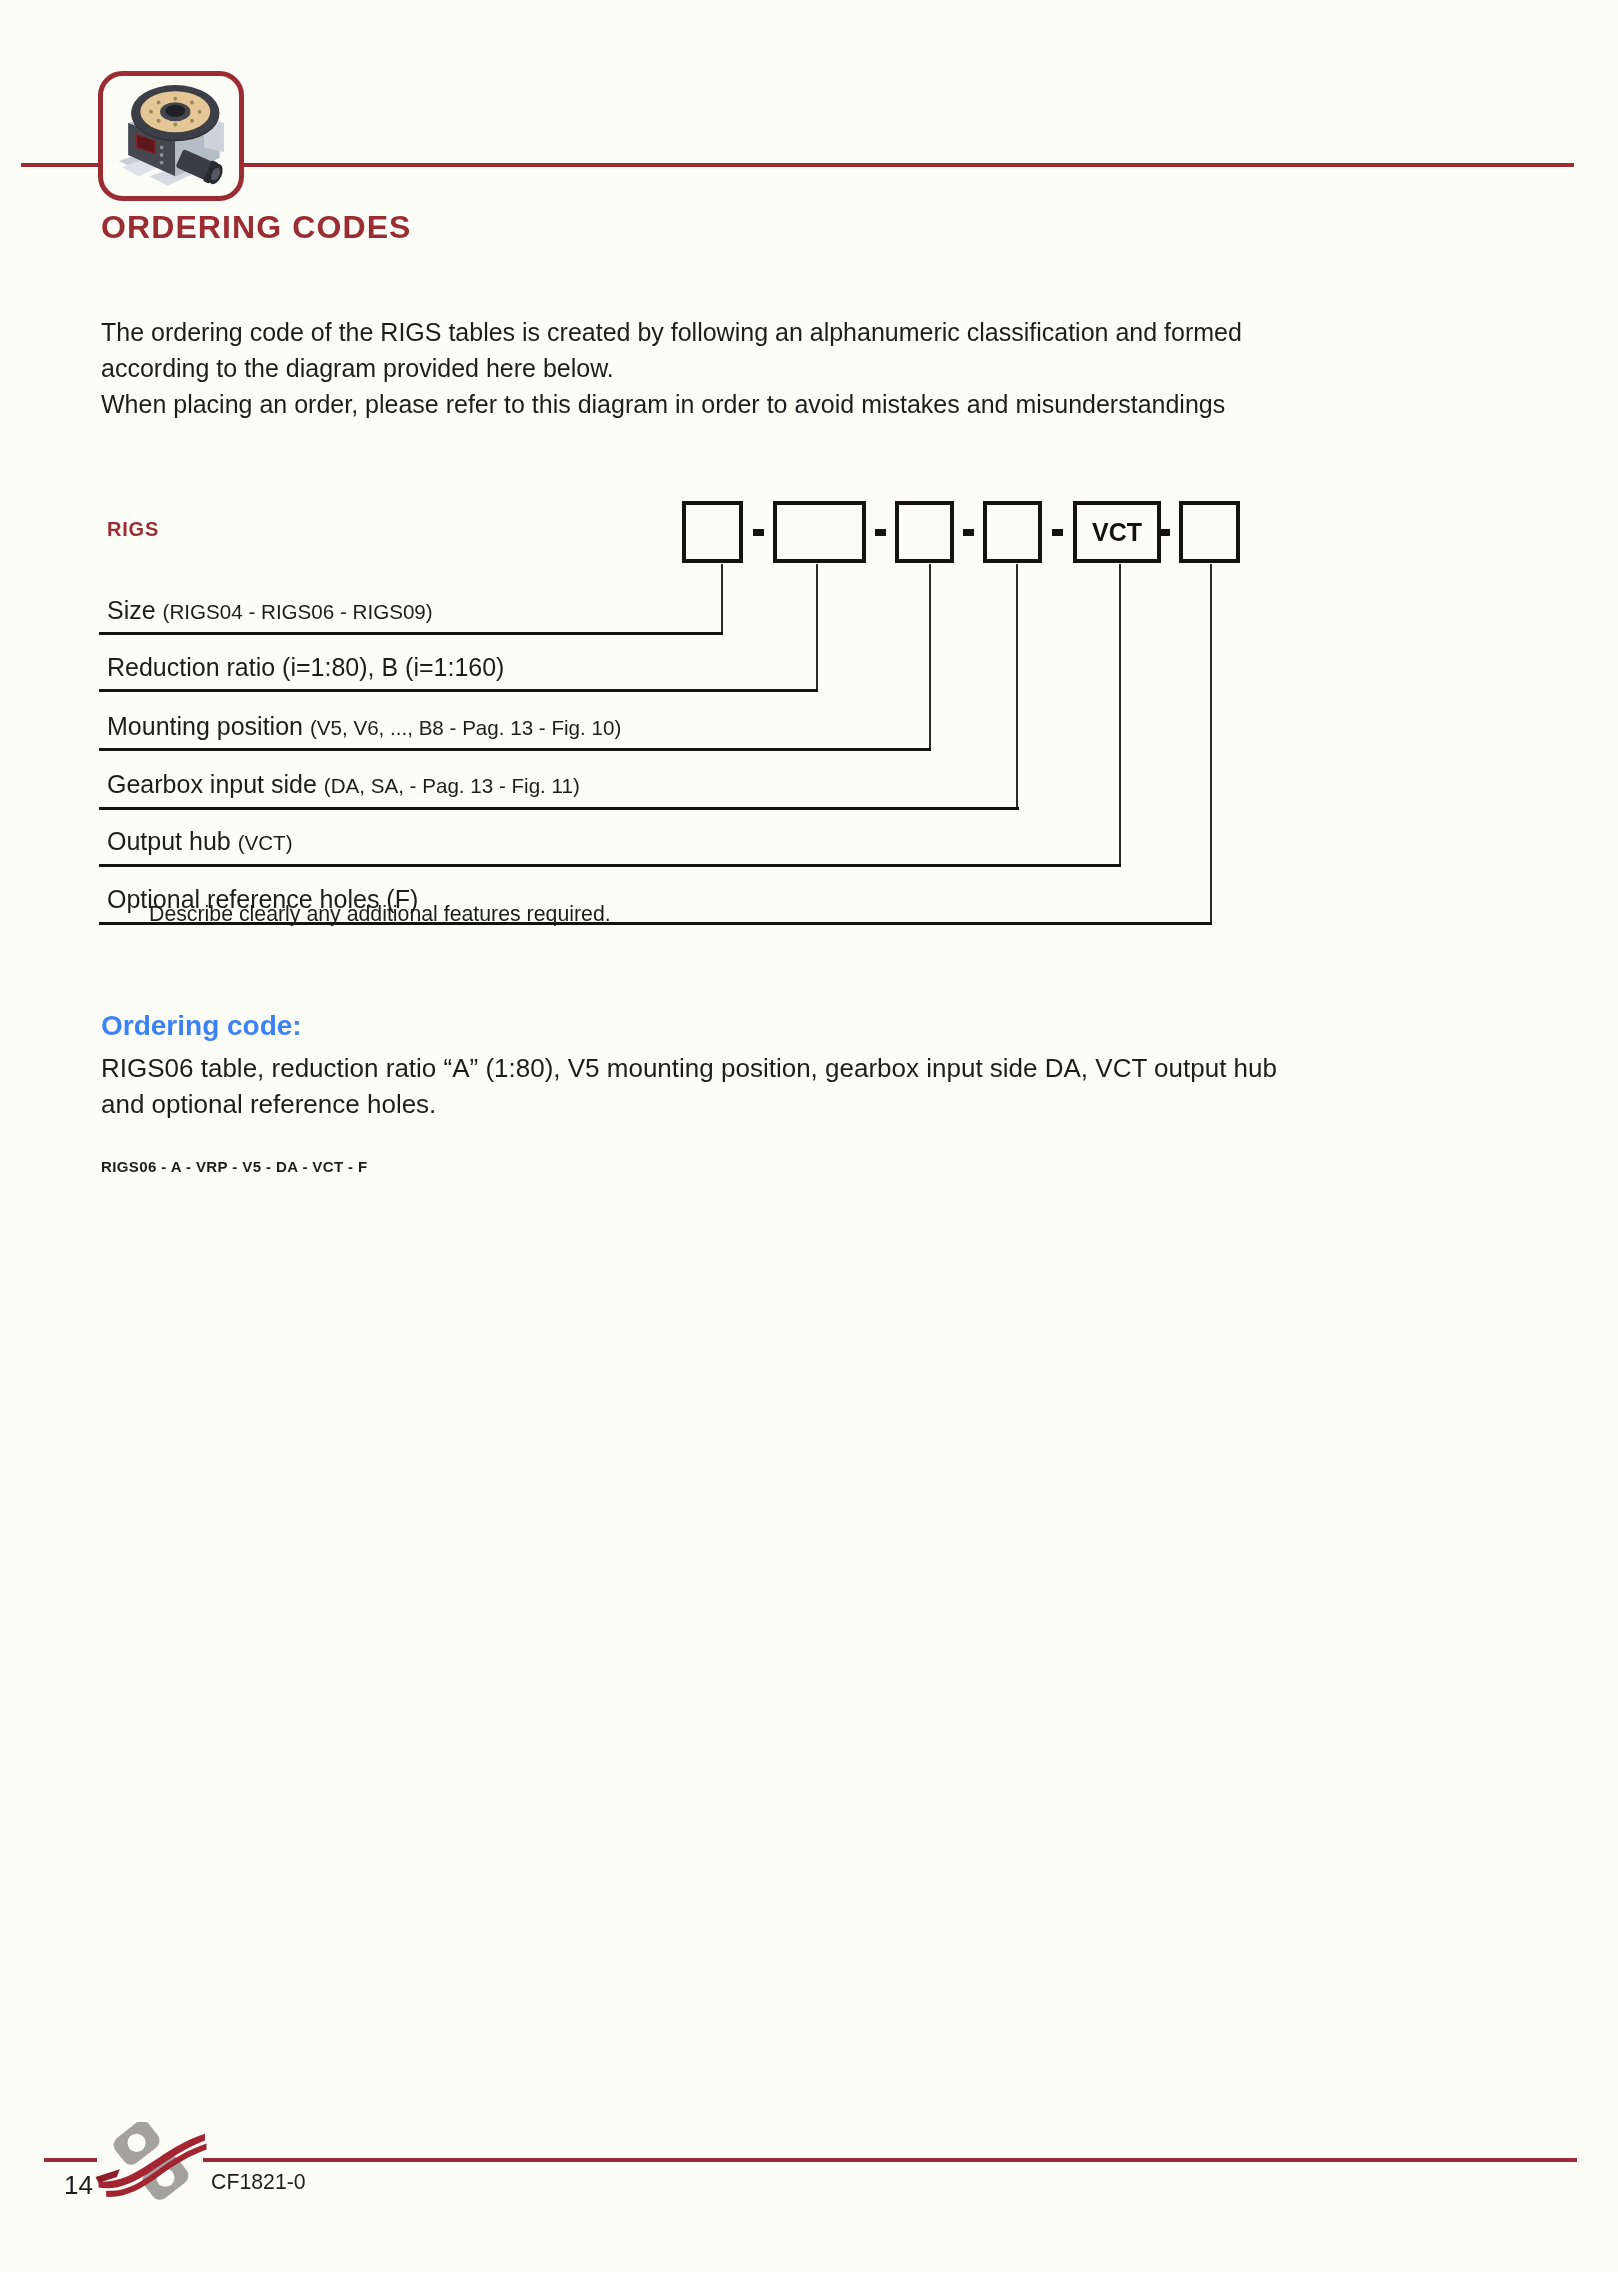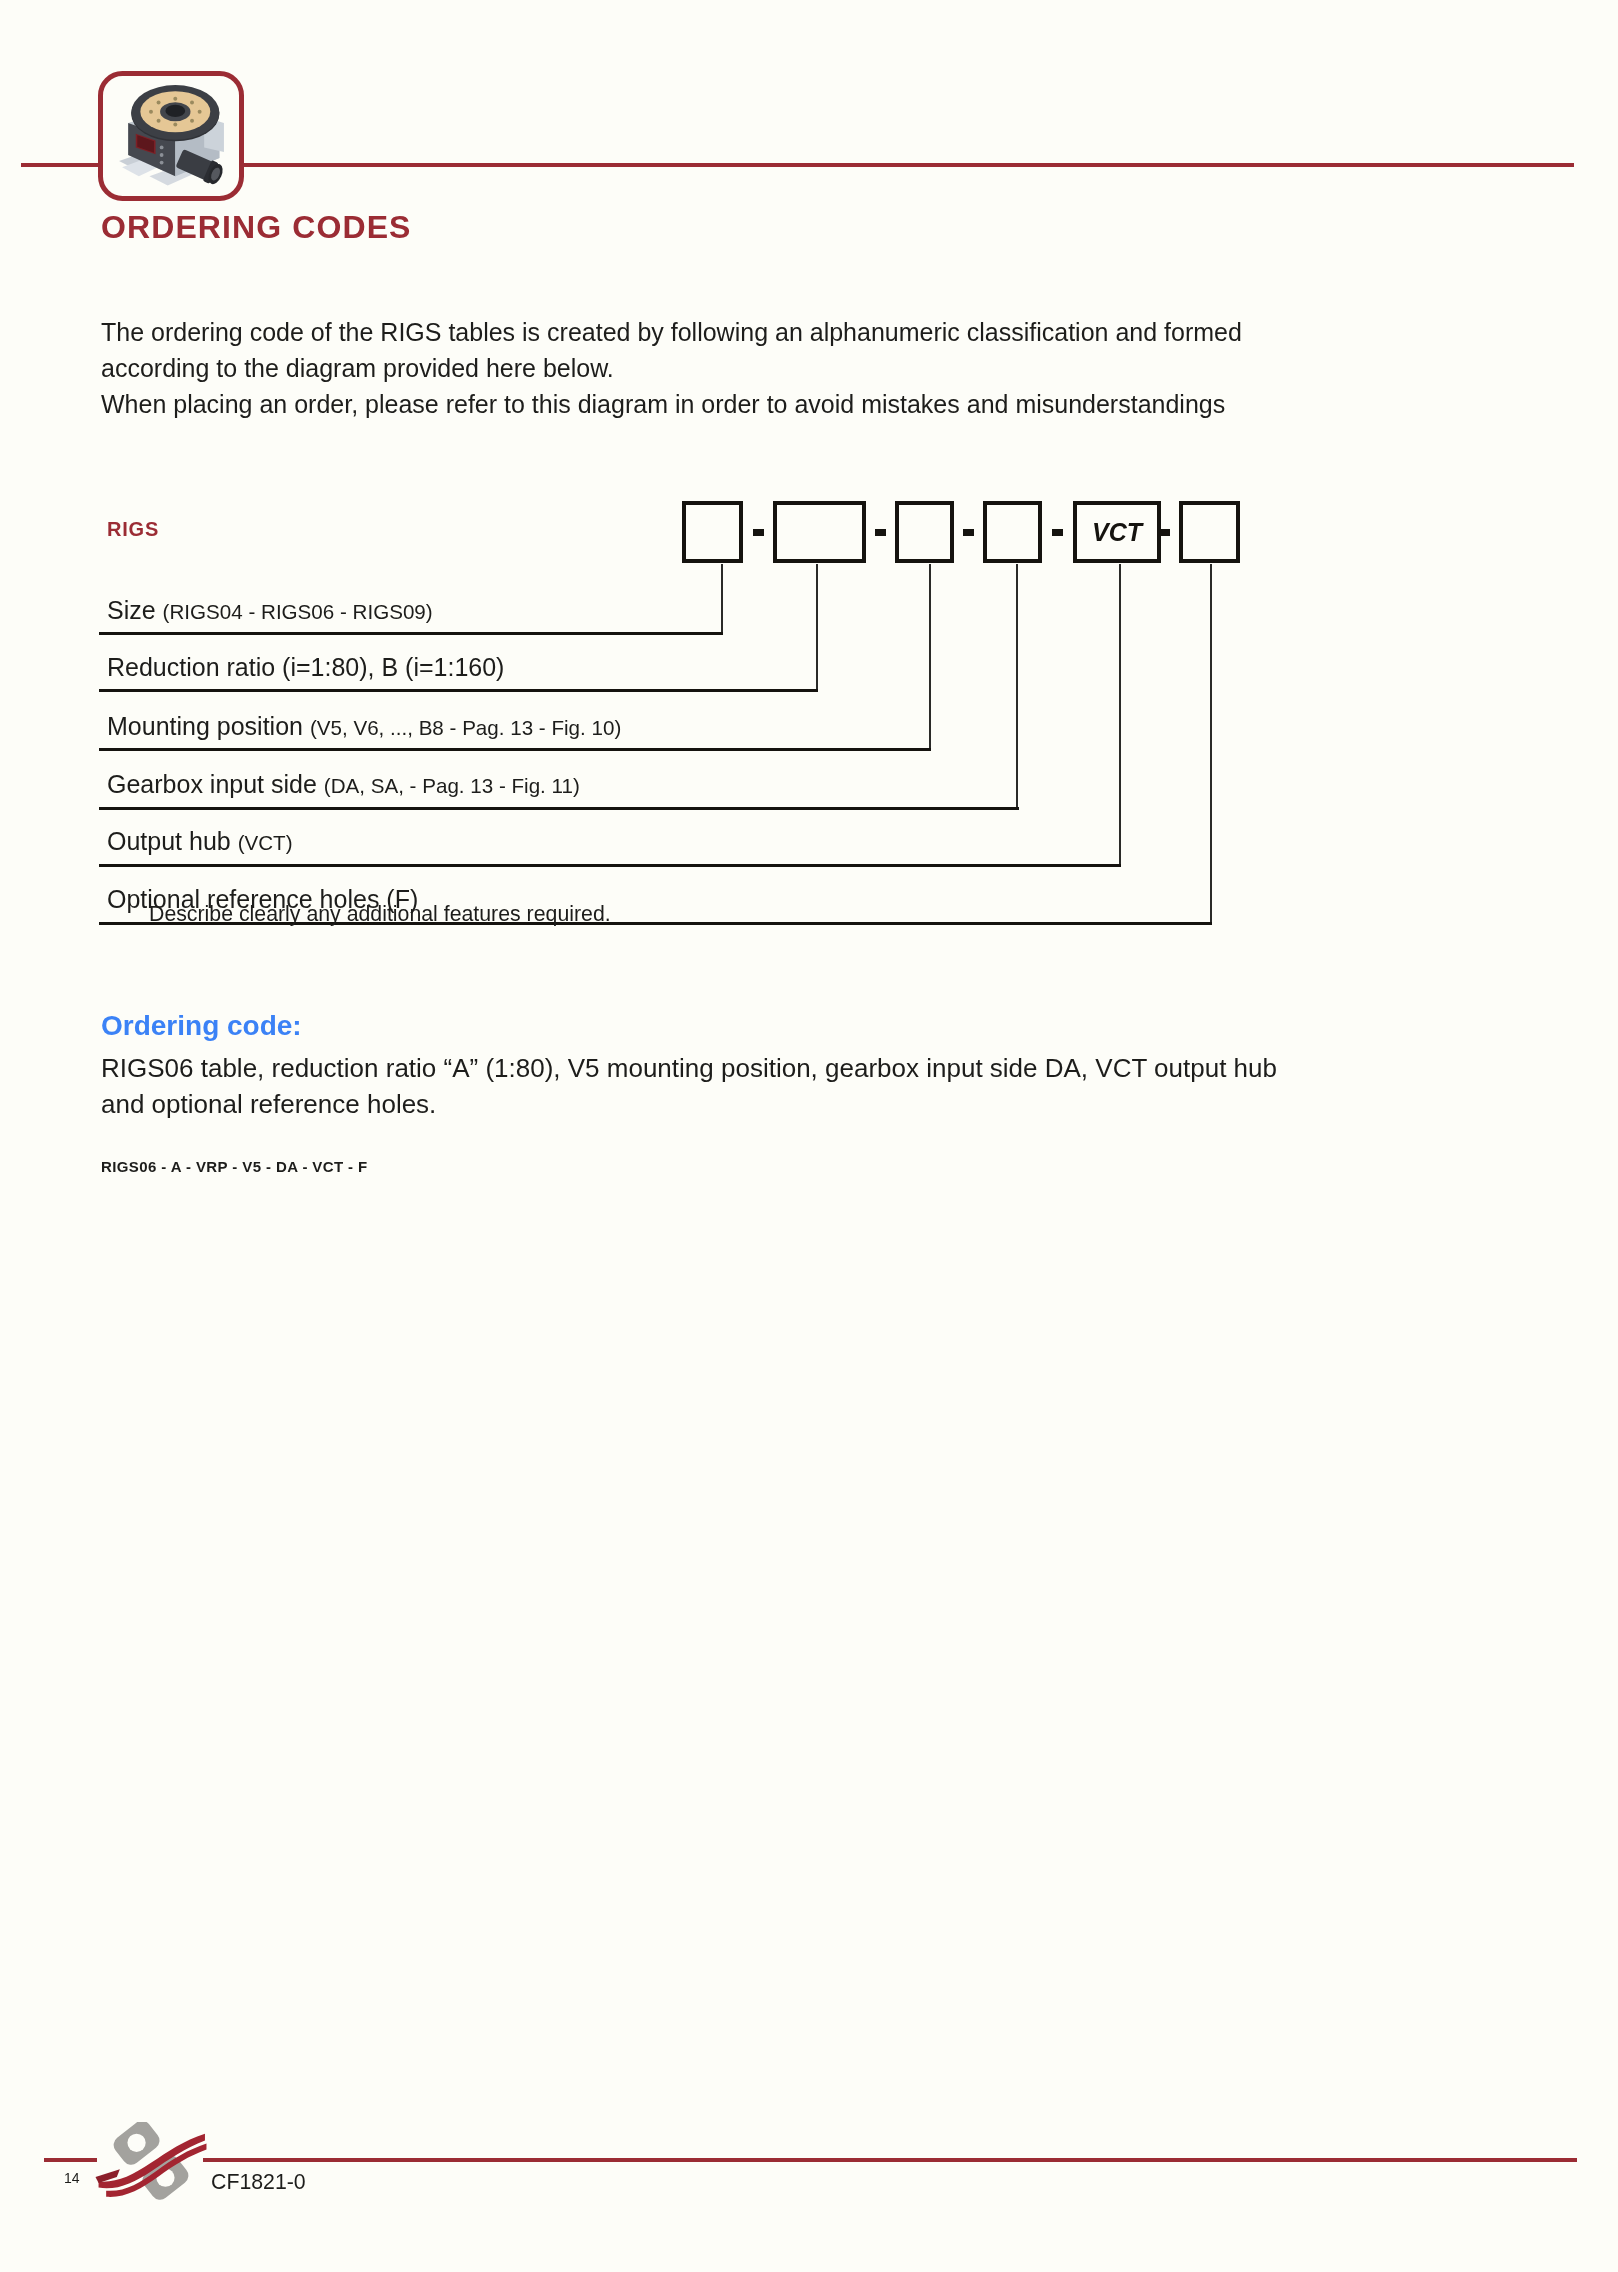--- a/index.html
+++ b/index.html
@@ -41,21 +41,21 @@
   .family-label{left:107px;top:518px;font-size:20px;font-weight:bold;color:#9b2c34;letter-spacing:0.8px;}
   .code-box{
     top:501px;height:62px;border:4.6px solid #15130f;background:#fdfdf8;
     box-sizing:border-box;display:flex;align-items:center;justify-content:center;
     font-size:25px;font-weight:bold;color:#15130f;z-index:1;
   }
   .b1{left:682px;width:61px;}
   .b2{left:773px;width:93px;}
   .b3{left:895px;width:59px;}
   .b4{left:983px;width:59px;}
-  .b5{left:1073px;width:88px;font-style:italic;}
+  .b5{left:1073px;width:88px;}
   .b6{left:1179px;width:61px;}
   .dash{top:529px;width:10.7px;height:6.9px;background:#15130f;}
   .d1{left:753px;}.d2{left:875px;}.d3{left:963px;}.d4{left:1052px;}.d5{left:1159px;}
   .vline{width:2.3px;background:#2a2a28;top:564px;}
   .v1{left:721px;height:70px;}
   .v2{left:816px;height:127px;}
   .v3{left:929px;height:186px;}
   .v4{left:1016px;height:245px;}
   .v5{left:1119px;height:302px;}
   .v6{left:1210px;height:360px;}
@@ -79,21 +79,21 @@
   
   .ordering-heading{left:101px;top:1010px;font-size:28px;font-weight:bold;color:#3b82f6;}
   .ordering-lines{left:101px;top:1050px;font-size:26px;line-height:36px;}
   .ordering-lines div{white-space:pre;}
   .ordering-code{left:101px;top:1158px;font-size:15px;font-weight:bold;letter-spacing:0.4px;}
 
   
   .footer-rule{top:2158px;height:3.8px;background:#9b2c34;}
   .fr1{left:44px;width:53px;}
   .fr2{left:203px;width:1374px;}
-  .page-number{left:64px;top:2170px;font-size:14px;}
+  .page-number{left:64px;top:2170px;font-size:26px;}
   .doc-code{left:211px;top:2170px;font-size:21.3px;}
   .footer-logo{left:94px;top:2122px;z-index:2;}
 </style>
 </head>
 <body>
 
 <div class="page">
 
   <div class="abs top-rule"></div>
 

